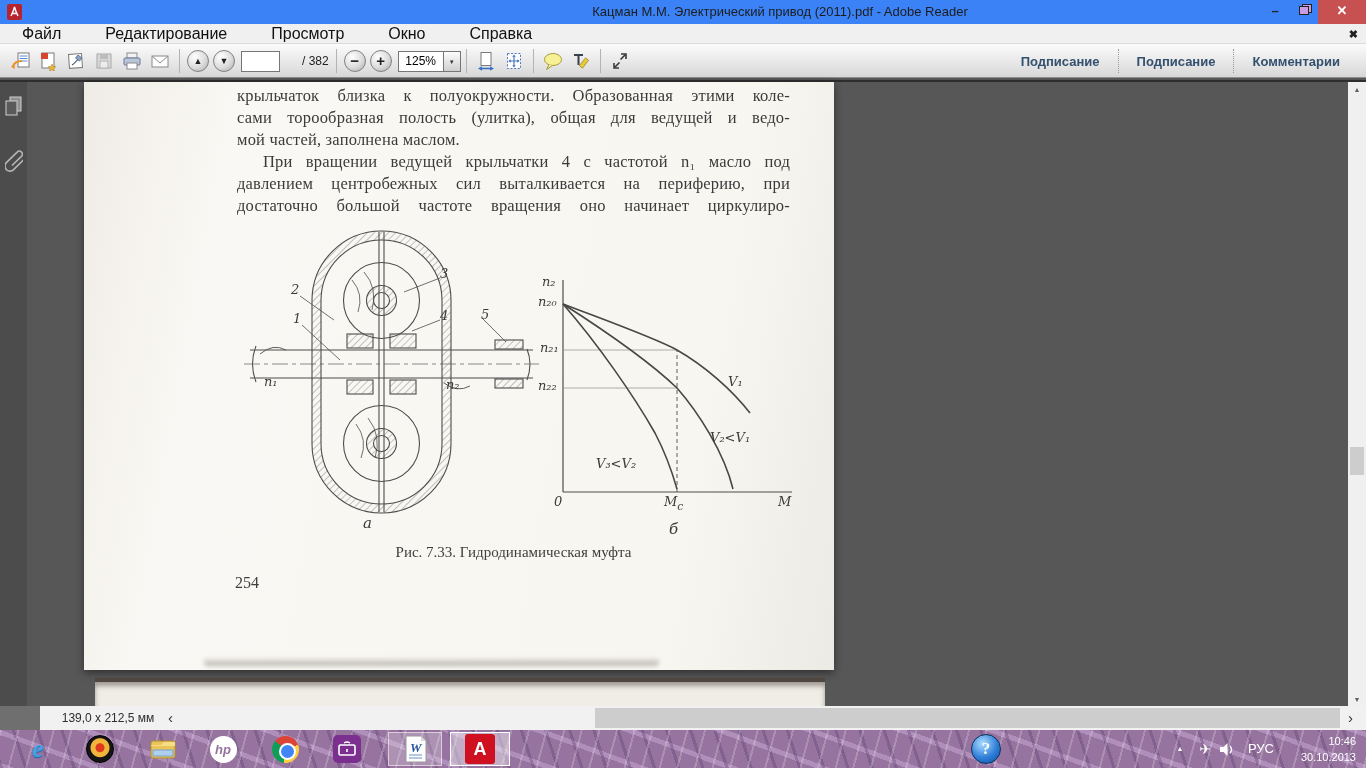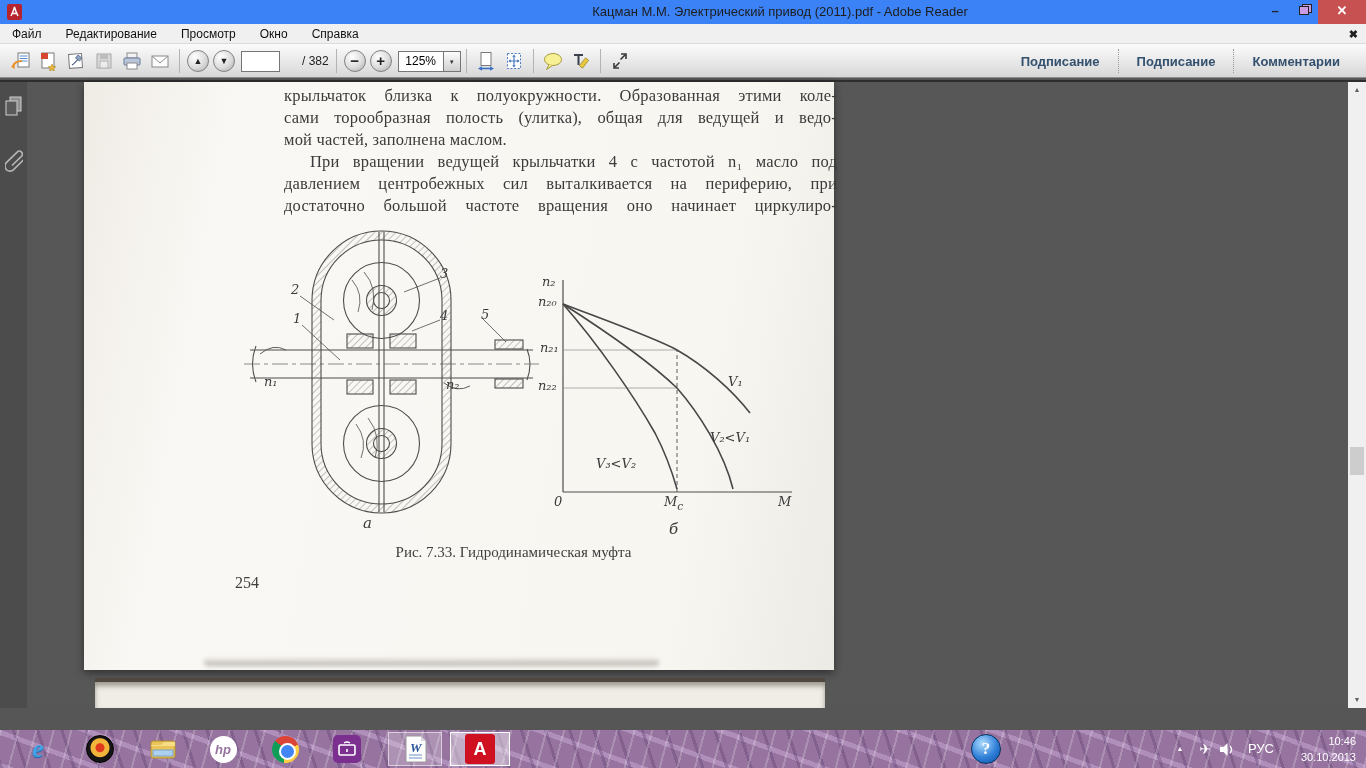--- a/index.html
+++ b/index.html
@@ -15,21 +15,21 @@
             font-size:13px; color:#222; cursor:default; }
   .wb-min { left:1258px; width:34px; font-weight:bold; }
   .wb-res { left:1292px; width:26px; }
   .wb-res .sq { position:absolute; left:7px; top:6px; width:10px; height:9px; border:1.5px solid #222; background:#ca9ce1; }
   .wb-res .sq2 { left:10px; top:4px; }
   .wb-close { left:1318px; width:48px; background:#c75050; color:#fff; font-weight:bold; }
 
   
   .menubar { position:absolute; left:0; top:24px; width:1366px; height:20px; background:#f0f0f0;
              border-bottom:1px solid #dadada; }
-  .menu-item { float:left; padding:0 12px; line-height:20px; font-size:12px; color:#111; }
+  .menu-item { float:left; padding:0 22px; line-height:20px; font-size:16px; color:#111; }
   .menu-x { position:absolute; right:8px; top:0; line-height:20px; font-size:11px; font-weight:bold; color:#222; }
 
   
   .toolbar { position:absolute; left:0; top:44px; width:1366px; height:34px;
              background:linear-gradient(#fbfbfb,#e6e6e6 60%,#d7d7d7); border-bottom:1px solid #8e8e8e; }
   .tb { position:absolute; top:0; height:34px; display:flex; align-items:center; }
   .tbtn { width:26px; height:26px; margin:0 1px; display:flex; align-items:center; justify-content:center; }
   .tsep { width:1px; height:24px; background:#b3b3b3; margin:0 5px; }
   .cbtn { width:22px; height:22px; border-radius:50%; margin:0 2px;
           background:radial-gradient(circle at 35% 30%, #ffffff, #dcdcdc 55%, #a8a8a8);
@@ -51,21 +51,21 @@
   .docarea { position:absolute; left:0; top:80px; width:1366px; height:626px; background:#575757;
              border-top:2px solid #2e2e2e; }
   .rail { position:absolute; left:0; top:0; width:27px; height:626px; background:#4c4c4c; }
   .rail svg { position:absolute; left:5px; }
 
   .page1 { position:absolute; left:84px; top:0; width:750px; height:588px;
            background:linear-gradient(100deg,#efece6,#faf8f4 18%,#f8f6f1 80%,#eceae4);
            box-shadow:0 3px 8px rgba(0,0,0,.45); }
   .tline { position:absolute; left:153px; width:553px; height:22px; color:#3b3b3b;
            font:16.5px/22px "Liberation Serif","DejaVu Serif",serif;
-           text-align:justify; text-align-last:justify; letter-spacing:.2px; white-space:normal;margin-left:47px; }
+           text-align:justify; text-align-last:justify; letter-spacing:.2px; white-space:normal; }
   .tline.end { text-align-last:left; }
   .scan-smudge { position:absolute; left:120px; top:575px; width:455px; height:9px; border-radius:4px;
                  background:linear-gradient(to bottom, rgba(110,104,96,0), rgba(110,104,96,.5)); filter:blur(2px); }
   .caption { position:absolute; left:153px; top:462px; width:553px; text-align:center;
              font:15px "Liberation Serif","DejaVu Serif",serif; color:#3f3f3f; }
   .pagenum { position:absolute; left:151px; top:492px; font:16px "Liberation Serif",serif; color:#3f3f3f; }
 
   .figA { position:absolute; left:160px; top:146px; width:295px; height:300px; }
   .figB { position:absolute; left:456px; top:190px; width:260px; height:245px; }
   .flbl { position:absolute; font:italic 13px "DejaVu Serif","Liberation Serif",serif; color:#3c3c3c; }
@@ -343,20 +343,27 @@
 
     <div class="page2"></div>
 
     <div class="vscroll">
       <div class="vs-arrow" style="top:0">▲</div>
       <div class="vs-thumb"></div>
       <div class="vs-arrow" style="top:610px">▼</div>
     </div>
   </div>
 
+  <div class="statusrow">
+    <div class="status-corner"></div>
+    <div class="dims">139,0 x 212,5 мм</div>
+    <span class="hs-arrow" style="left:168px">‹</span>
+    <div class="hs-thumb"></div>
+    <span class="hs-arrow" style="left:1348px">›</span>
+  </div>
 
   <div class="taskbar">
     <div class="tk-ico" style="left:23px">
         <span class="ie-e">e</span>
       </div>
     <div class="tk-ico" style="left:85px">
         <span class="cam"></span>
       </div>
     <div class="tk-ico" style="left:148px">
       <svg width="28" height="24" viewBox="0 0 28 24">

